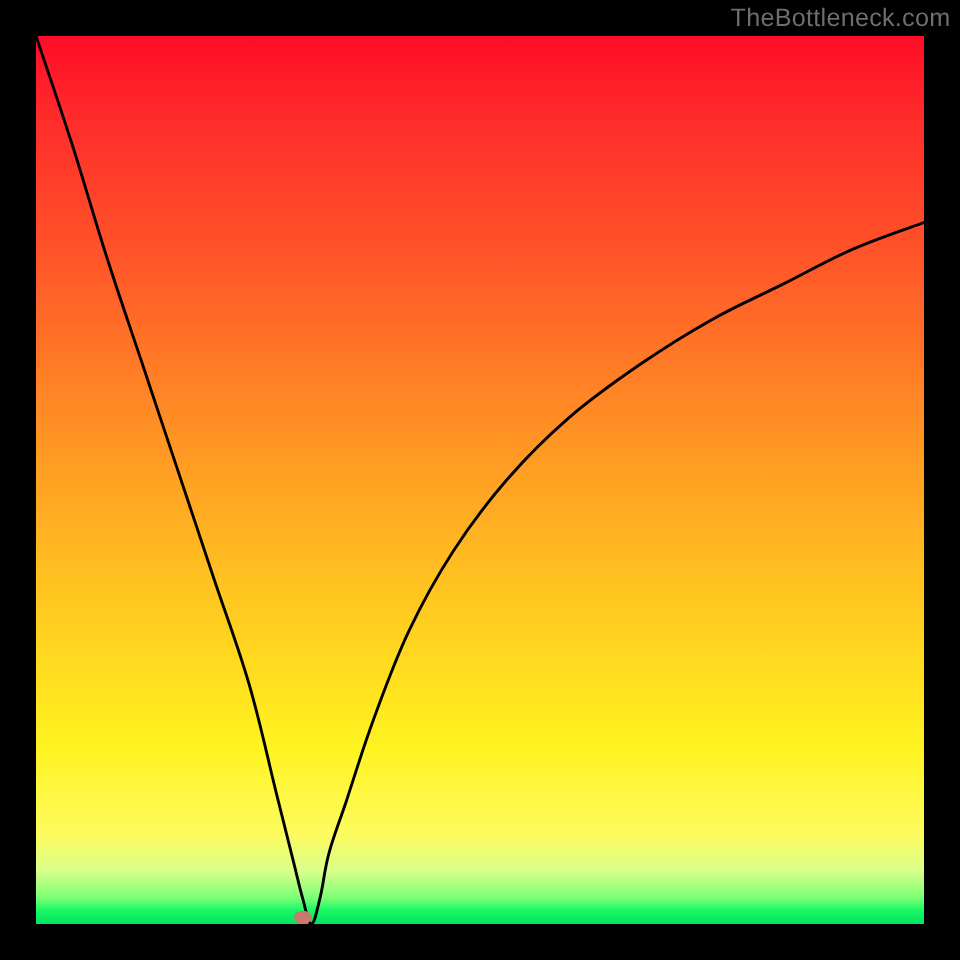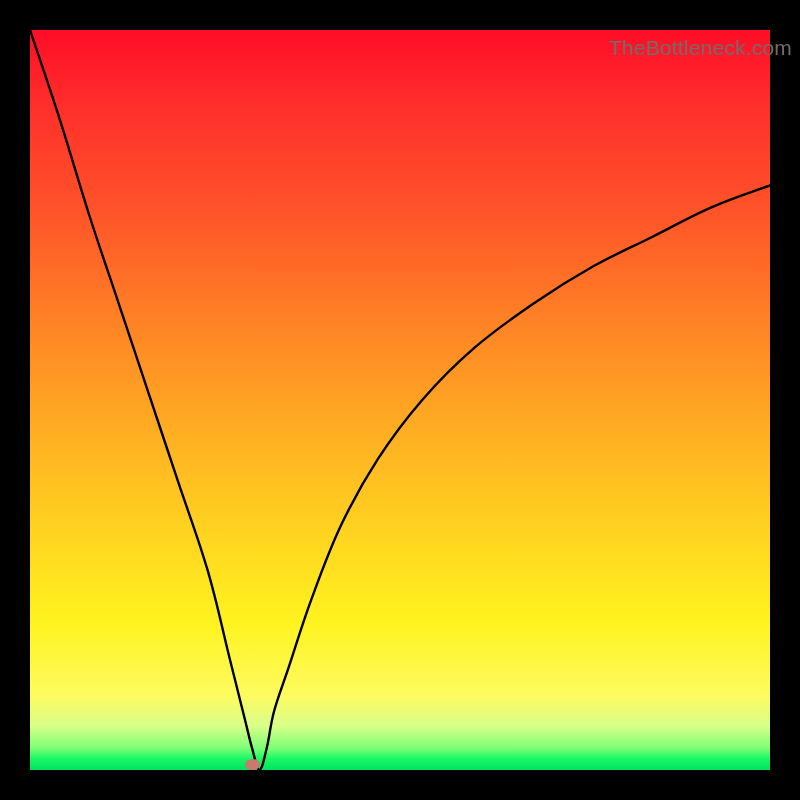--- a/index.html
+++ b/index.html
@@ -60,21 +60,20 @@
     background: #c77a6d;
     border-radius: 50%;
   }
   .watermark {
     position: absolute;
     top: 4px;
     right: 8px;
     color: #6e6e6e;
     font-size: 21px;
     letter-spacing: 0.2px;
-    margin-top: 32px;
   }
 </style>
 </head>
 <body>
 
 <div class="outer">
 
   <div class="plot-area">
     <div class="gradient"></div>
 

